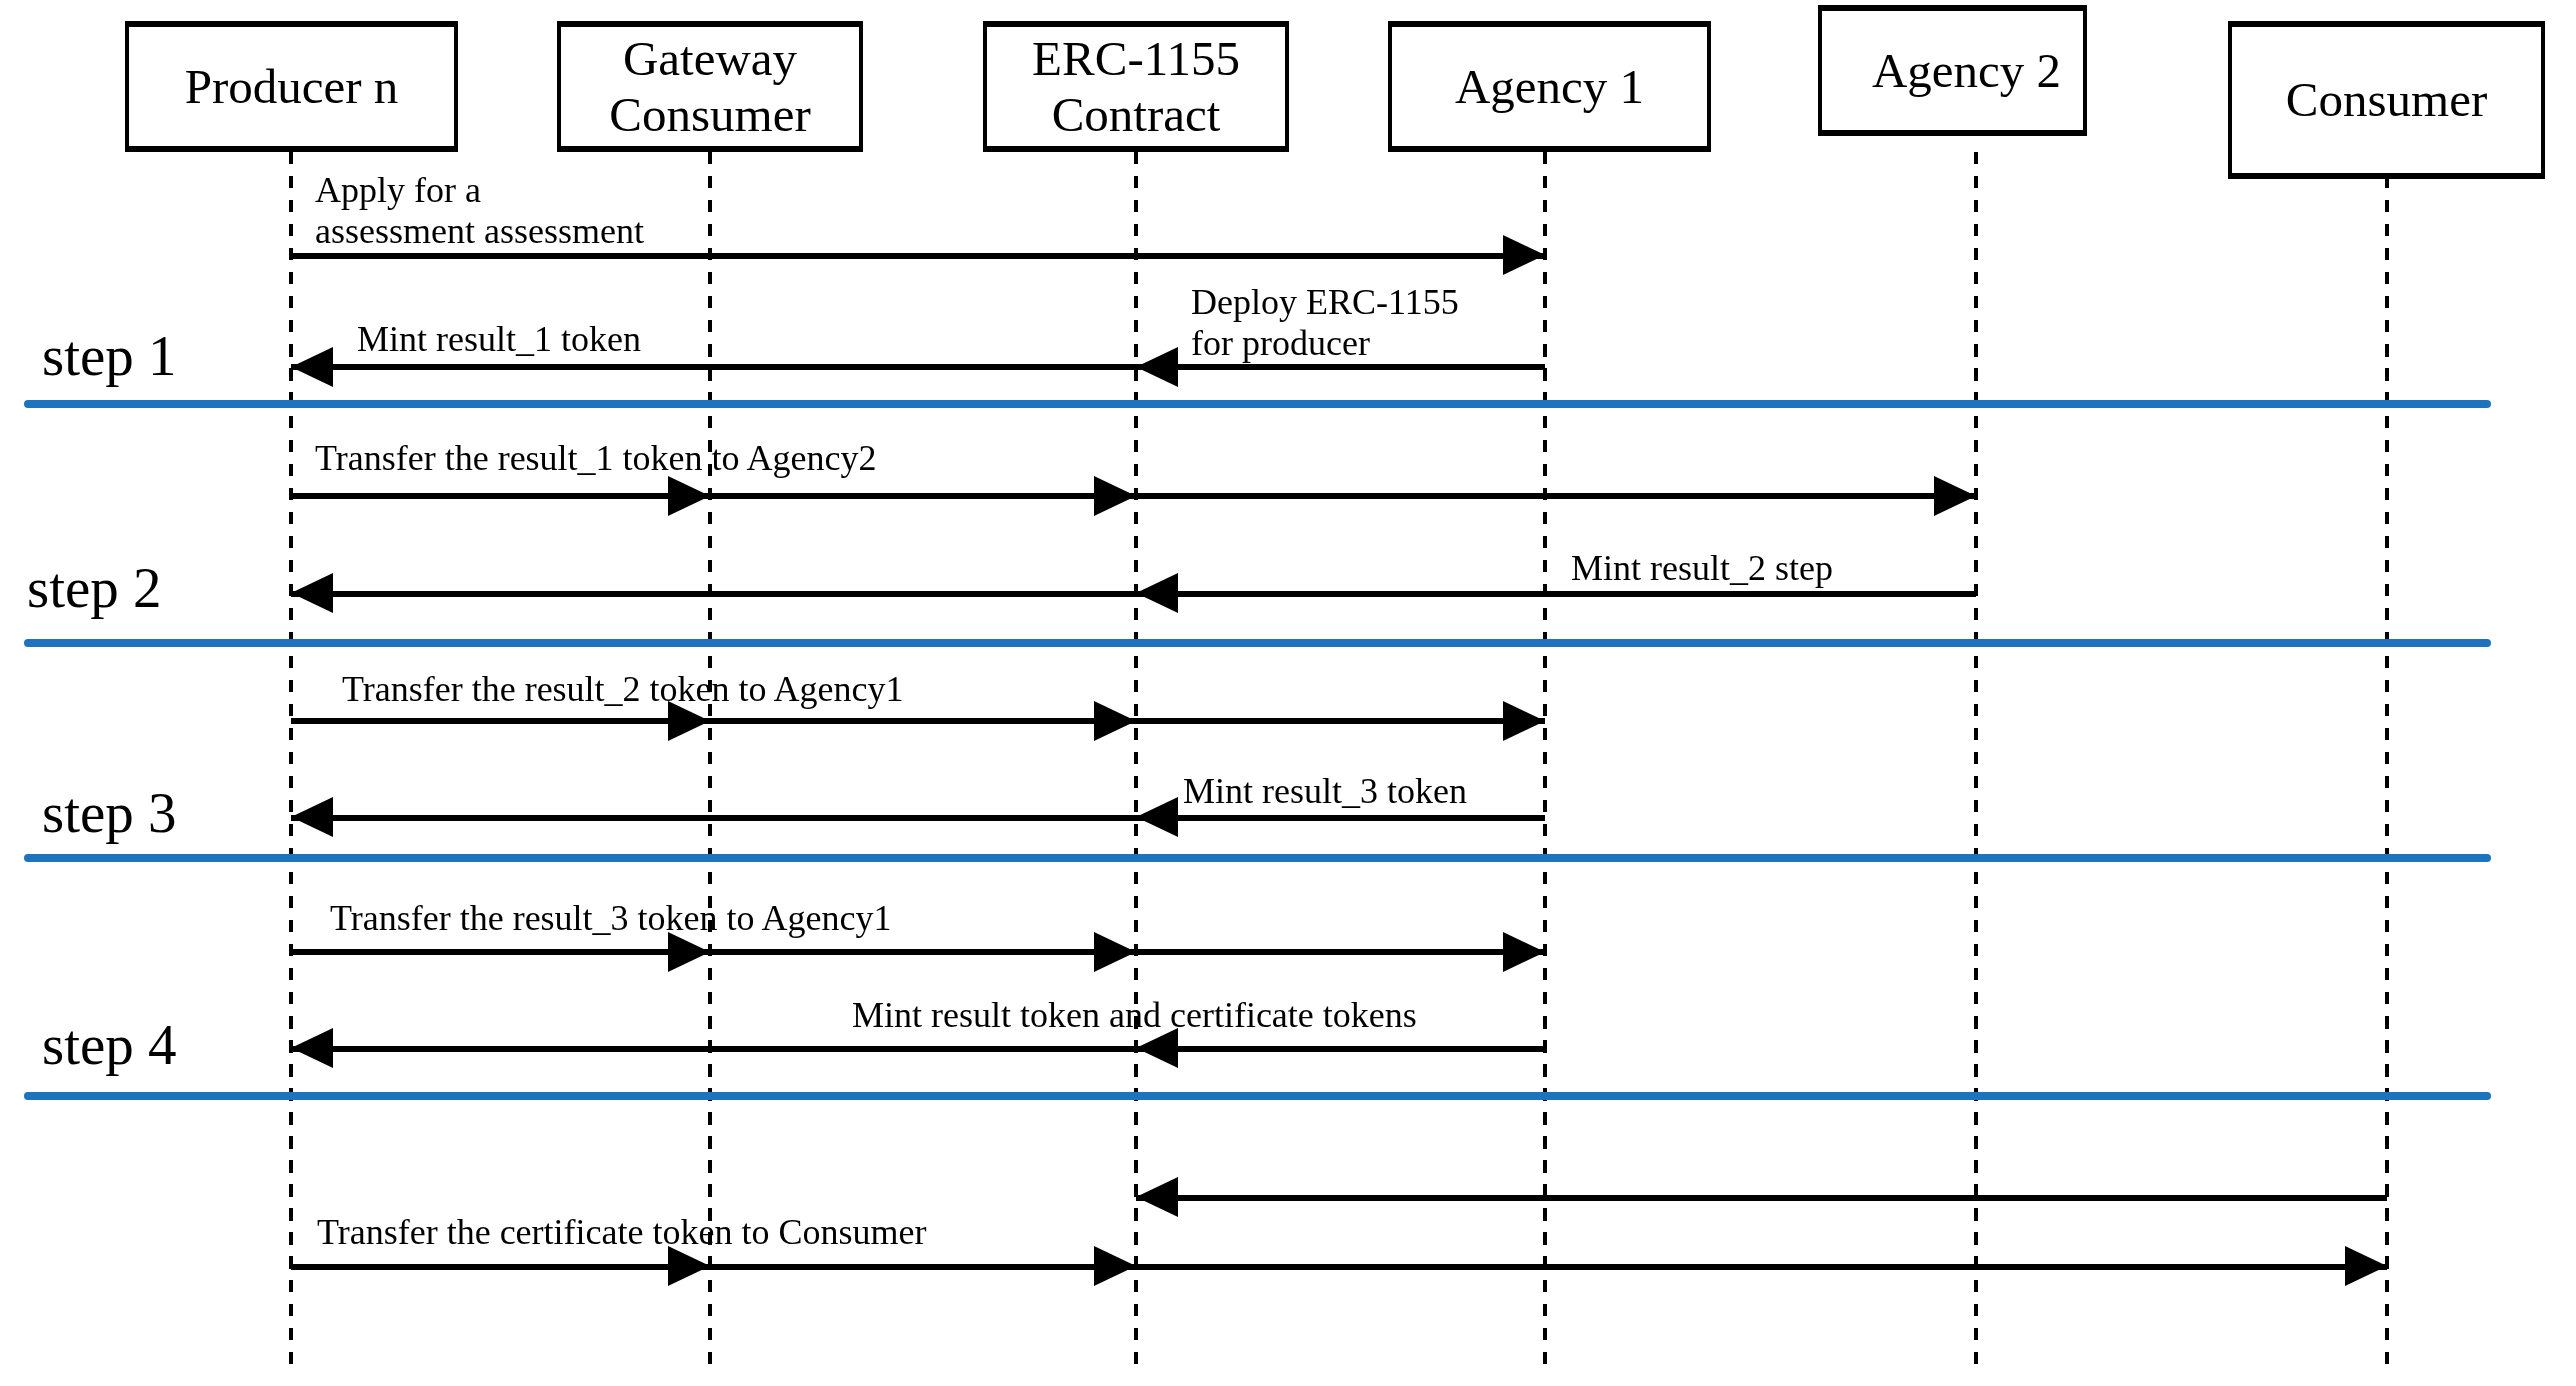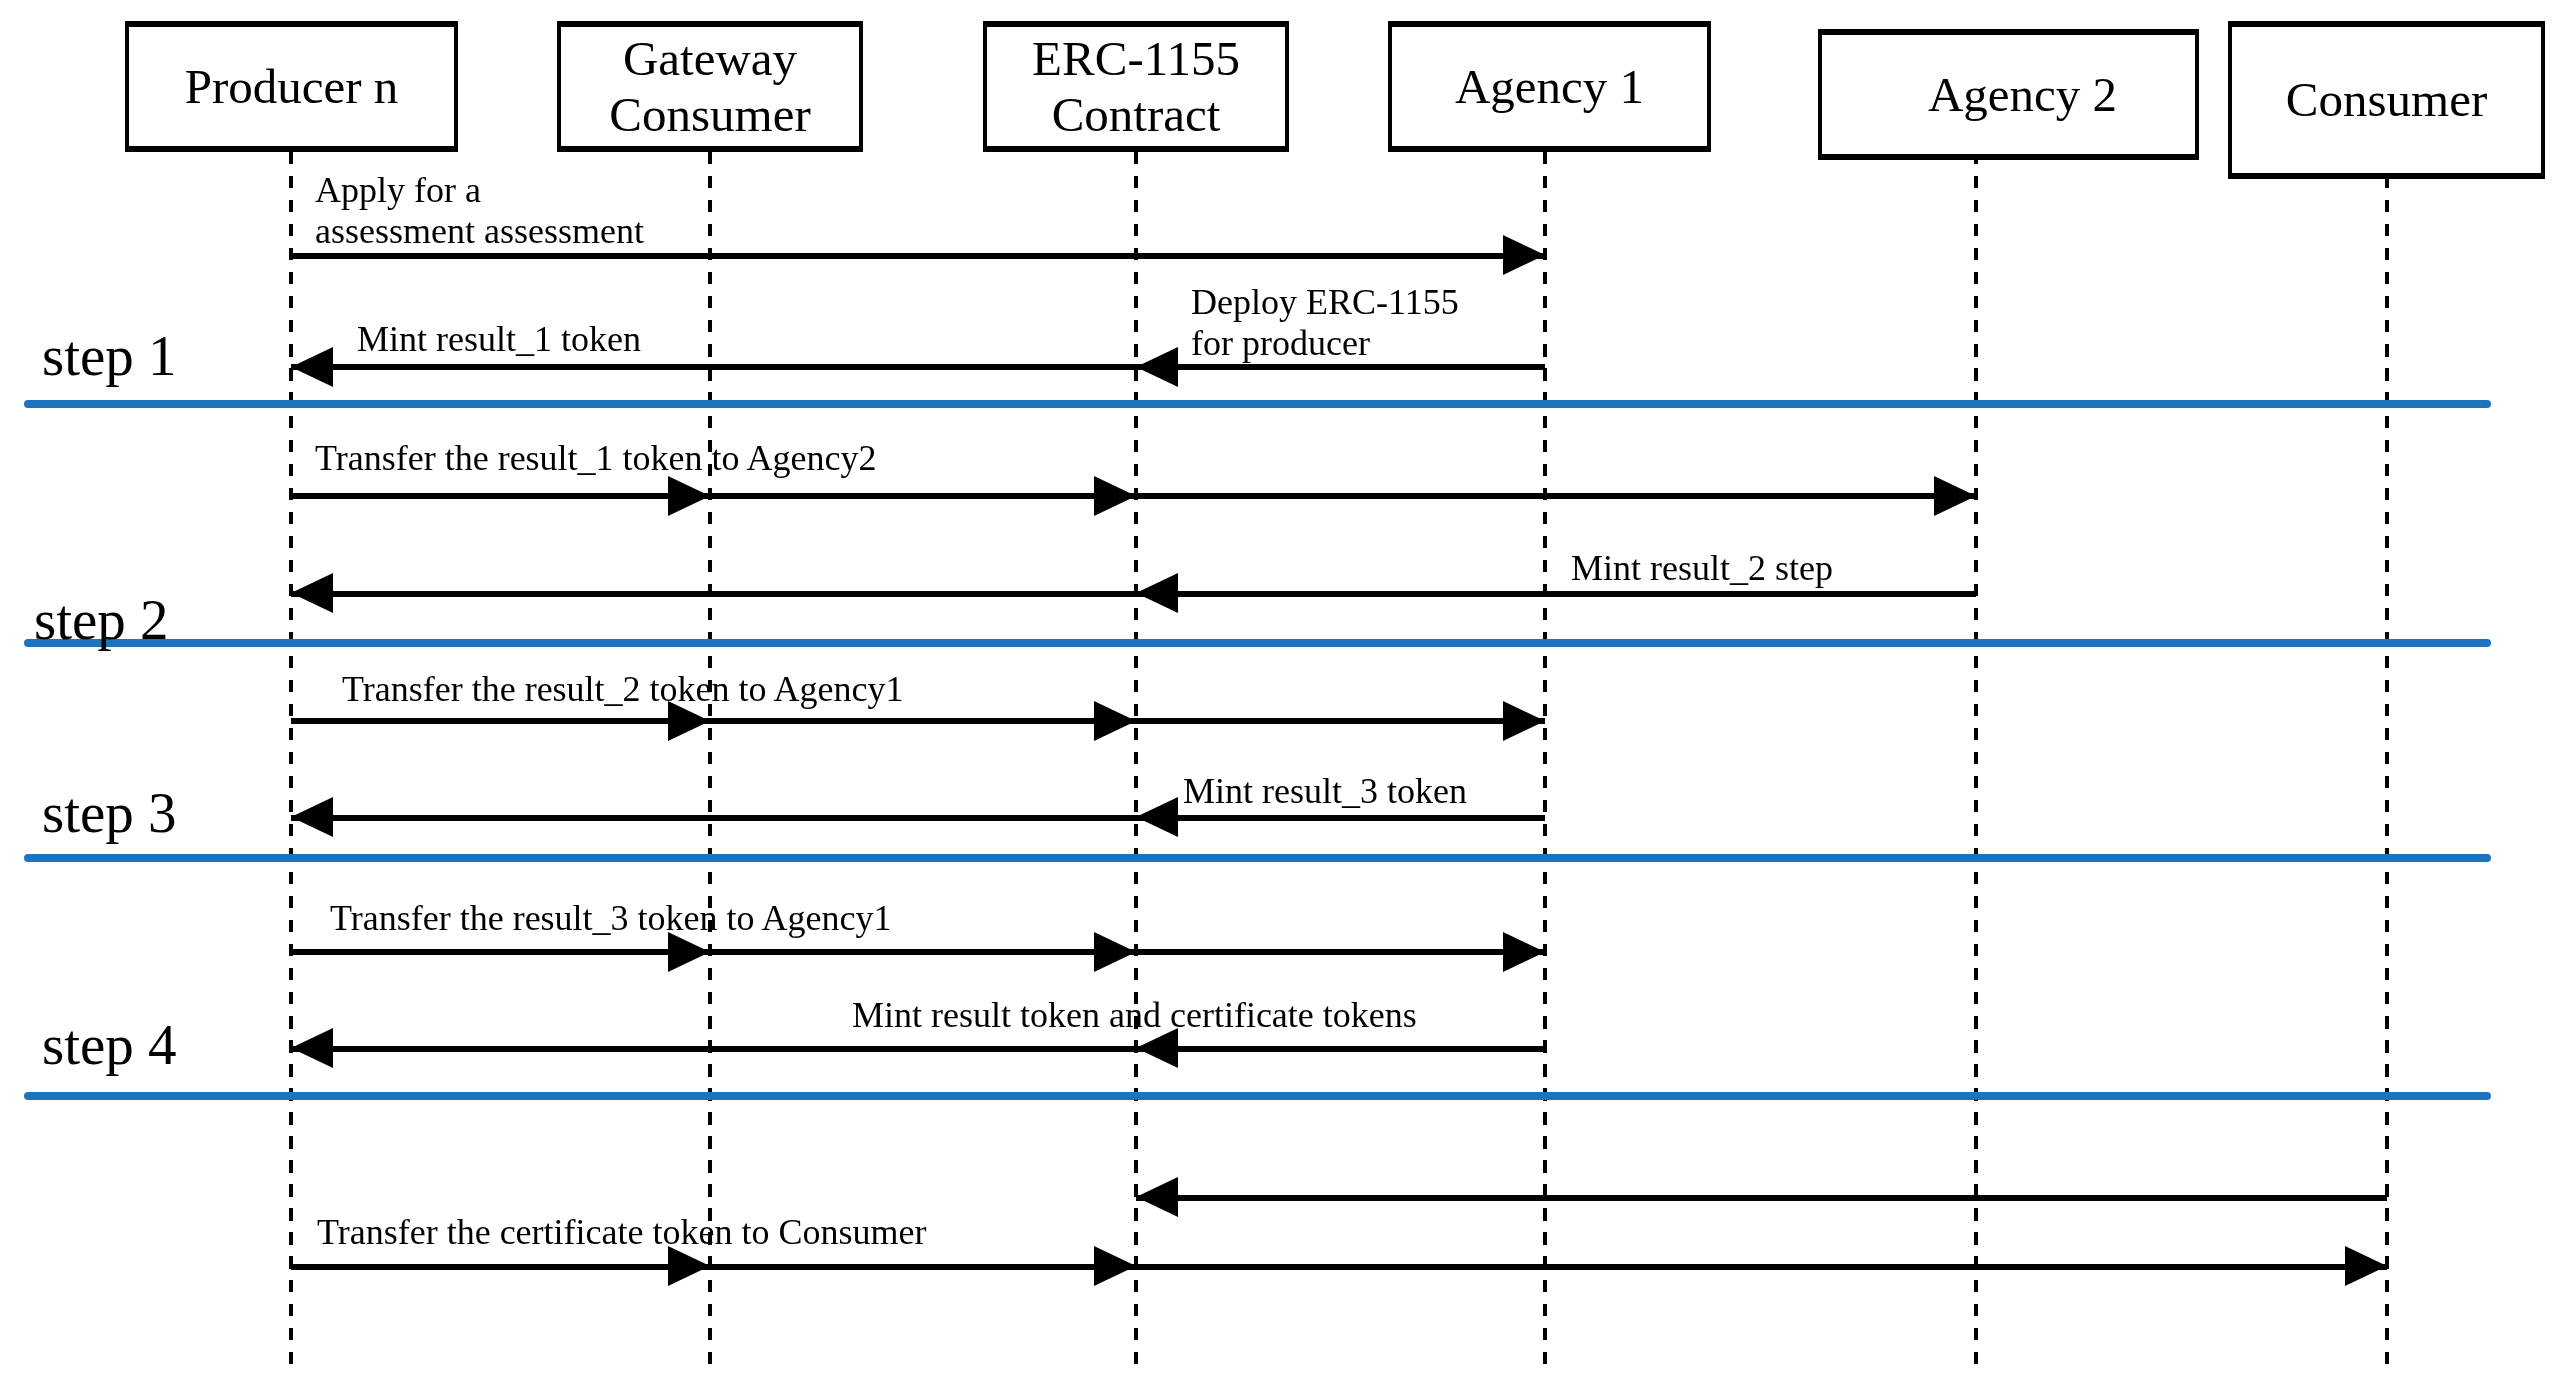--- a/index.html
+++ b/index.html
@@ -73,21 +73,21 @@
 <div id="canvas" style="background: rgb(255, 255, 255);">
     <div class="lifeline" style="left: 289px; top: 152px; height: 1214px;"></div>
     <div class="lifeline" style="left: 708px; top: 152px; height: 1214px;"></div>
     <div class="lifeline" style="left: 1134px; top: 152px; height: 1214px;"></div>
     <div class="lifeline" style="left: 1543px; top: 152px; height: 1214px;"></div>
     <div class="lifeline" style="left: 1974px; top: 152px; height: 1214px;"></div>
     <div class="lifeline" style="left: 2385px; top: 152px; height: 1214px;"></div>
     <div class="separator" style="left: 24px; top: 400px; width: 2467px; background: rgb(29, 115, 189);"></div>
     <div class="step-label" style="left: 42px; top: 327px;">step 1</div>
     <div class="separator" style="left: 24px; top: 639px; width: 2467px; background: rgb(29, 115, 189);"></div>
-    <div class="step-label" style="left: 34px; top: 559px; margin-top: 32px;">step 2</div>
+    <div class="step-label" style="left: 27px; top: 559px;">step 2</div>
     <div class="separator" style="left: 24px; top: 854px; width: 2467px; background: rgb(29, 115, 189);"></div>
     <div class="step-label" style="left: 42px; top: 784px;">step 3</div>
     <div class="separator" style="left: 24px; top: 1092px; width: 2467px; background: rgb(29, 115, 189);"></div>
     <div class="step-label" style="left: 42px; top: 1016px;">step 4</div>
     <div class="msg-line" style="left: 291px; top: 253px; width: 1254px; background: rgb(0, 0, 0);"></div>
     <div class="arrow-head dir-right" style="top: 235px; left: 1503px;"></div>
     <div class="msg-label" style="left: 315px; top: 170px;">Apply for a
 assessment assessment</div>
     <div class="msg-line" style="left: 1136px; top: 364px; width: 409px; background: rgb(0, 0, 0);"></div>
     <div class="arrow-head dir-left" style="top: 347px; left: 1136px;"></div>
@@ -129,16 +129,16 @@
     <div class="arrow-head dir-right" style="top: 1246px; left: 668px;"></div>
     <div class="arrow-head dir-right" style="top: 1246px; left: 1094px;"></div>
     <div class="arrow-head dir-right" style="top: 1246px; left: 2345px;"></div>
     <div class="msg-label" style="left: 317px; top: 1212px;">Transfer the certificate token to Consumer</div>
     <div class="actor-box" style="left: 125px; top: 21px; width: 333px; height: 131px; border-color: rgb(0, 0, 0);">Producer n</div>
     <div class="actor-box" style="left: 557px; top: 21px; width: 306px; height: 131px; border-color: rgb(0, 0, 0);">Gateway
 Consumer</div>
     <div class="actor-box" style="left: 983px; top: 21px; width: 306px; height: 131px; border-color: rgb(0, 0, 0);">ERC-1155
 Contract</div>
     <div class="actor-box" style="left: 1388px; top: 21px; width: 323px; height: 131px; border-color: rgb(0, 0, 0);">Agency 1</div>
-    <div class="actor-box" style="left: 1818px; top: 29px; width: 381px; height: 131px; border-color: rgb(0, 0, 0); padding-left: 28px;">Agency 2</div>
+    <div class="actor-box" style="left: 1818px; top: 5px; width: 269px; height: 131px; border-color: rgb(0, 0, 0); padding-left: 28px;">Agency 2</div>
     <div class="actor-box" style="left: 2228px; top: 21px; width: 317px; height: 158px; border-color: rgb(0, 0, 0);">Consumer</div>
   </div>
 
 
 </body></html>

